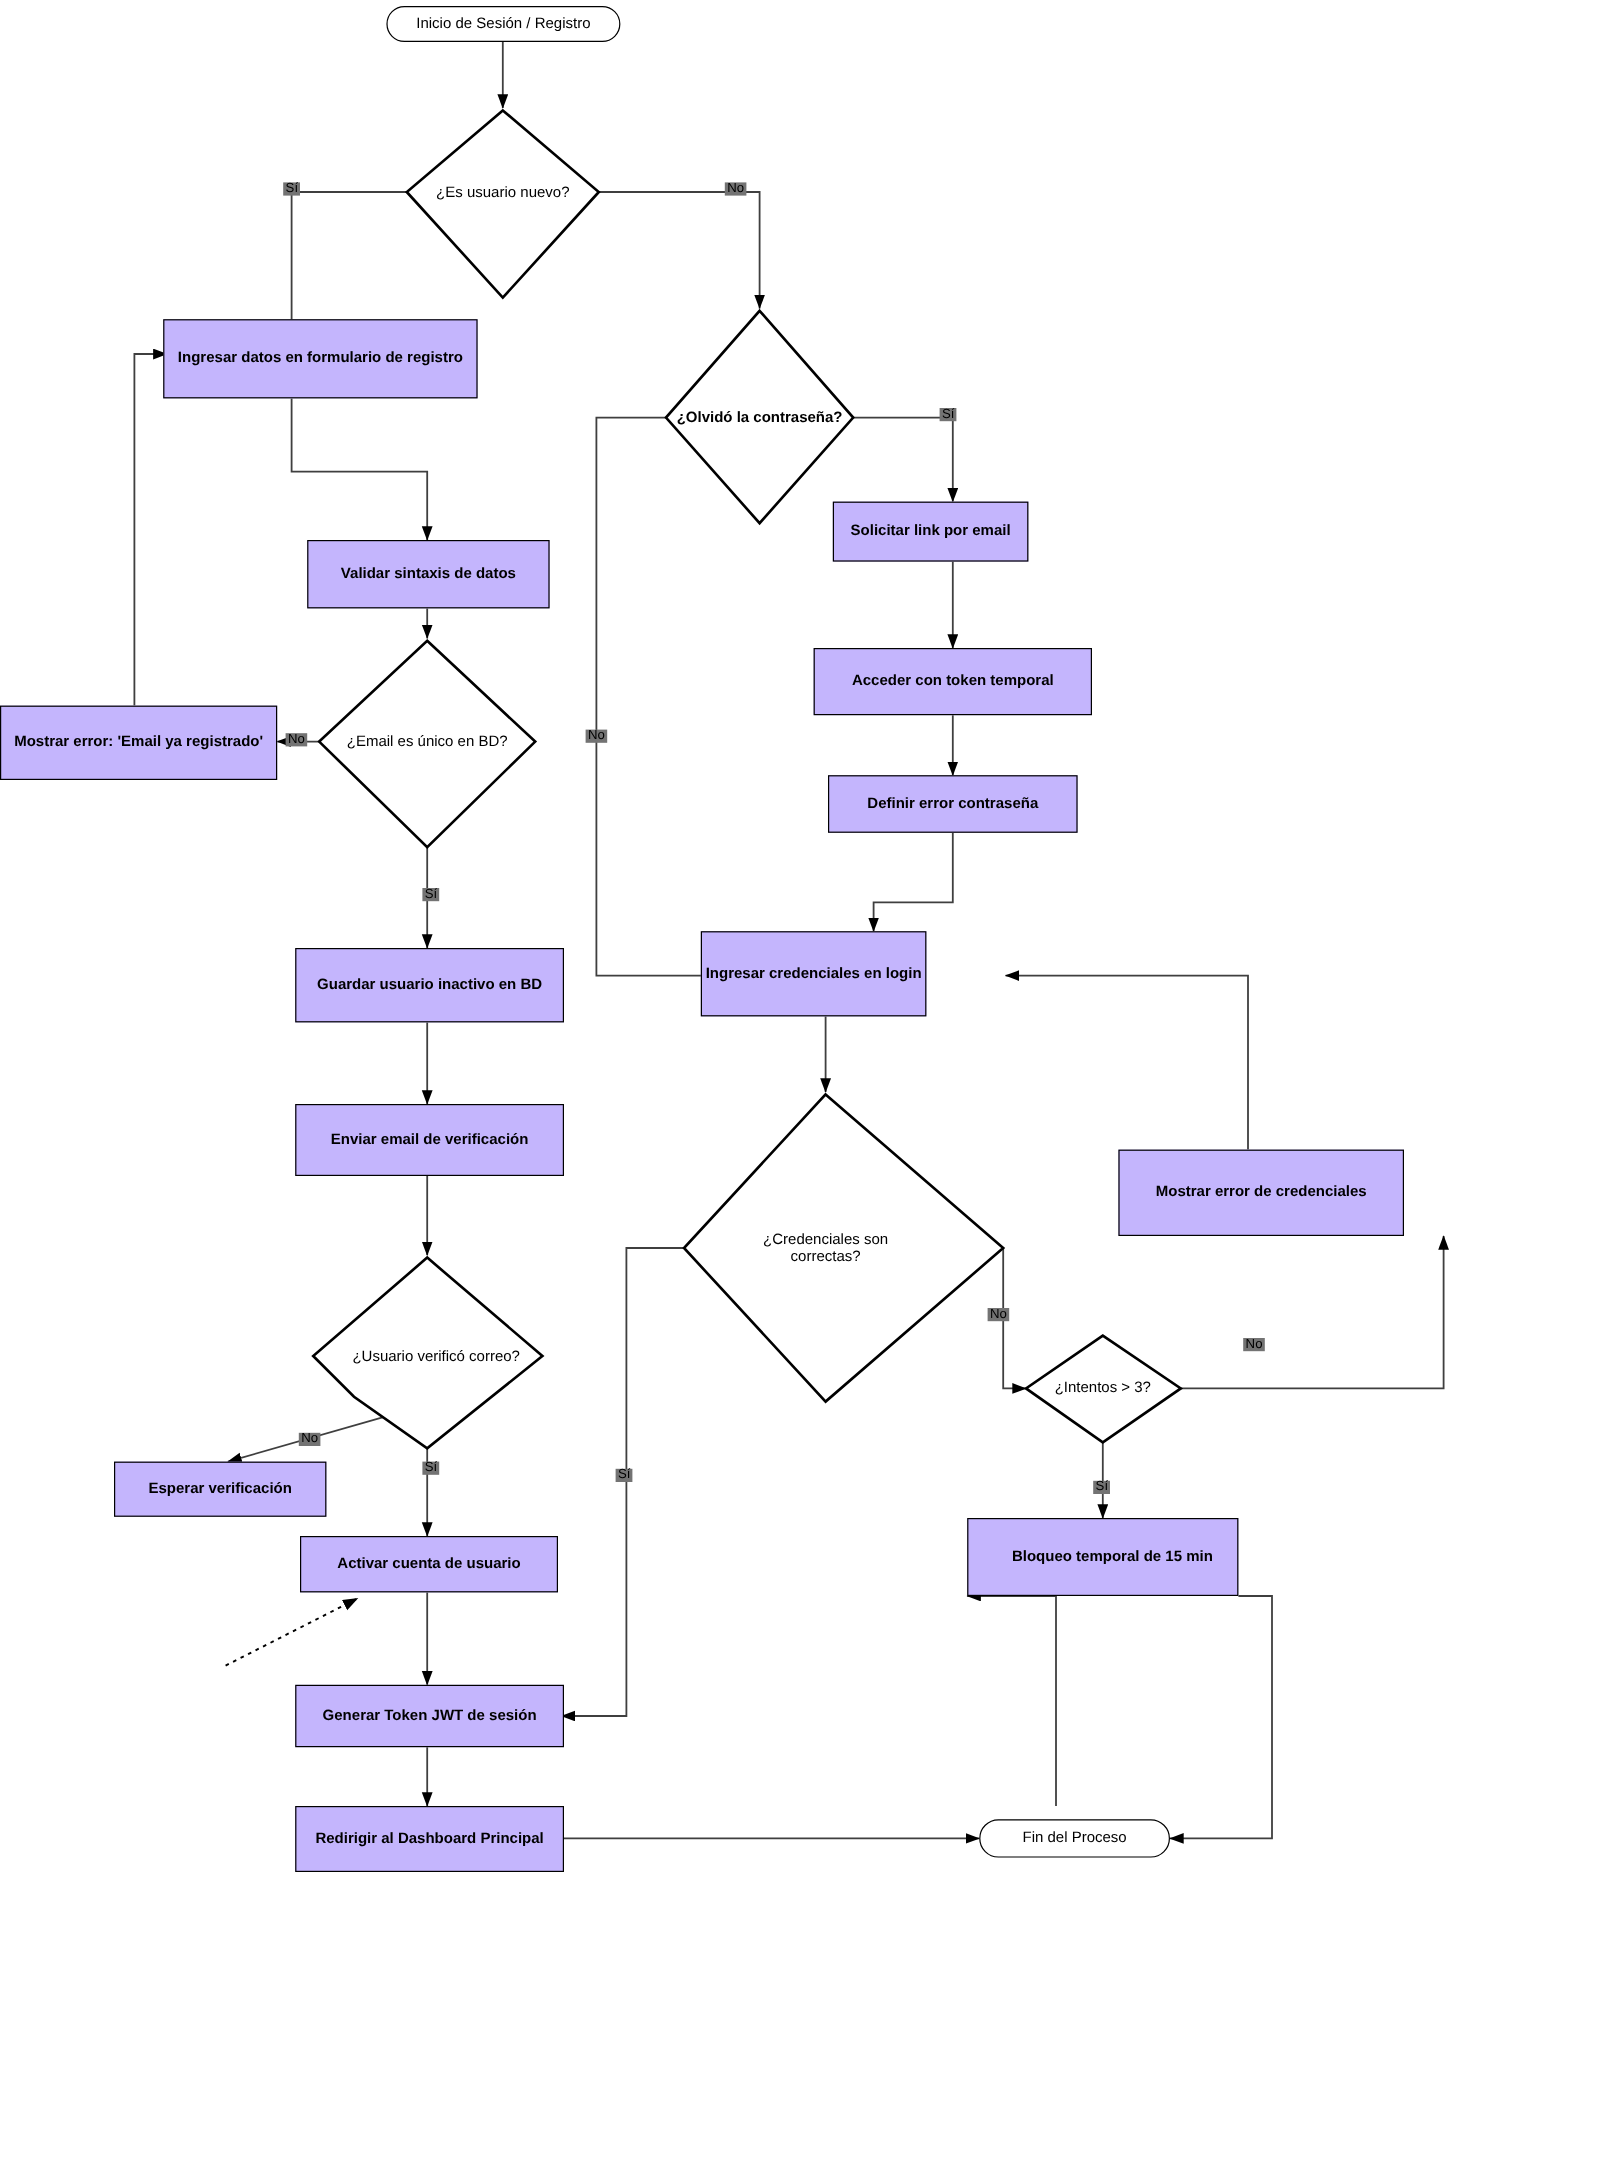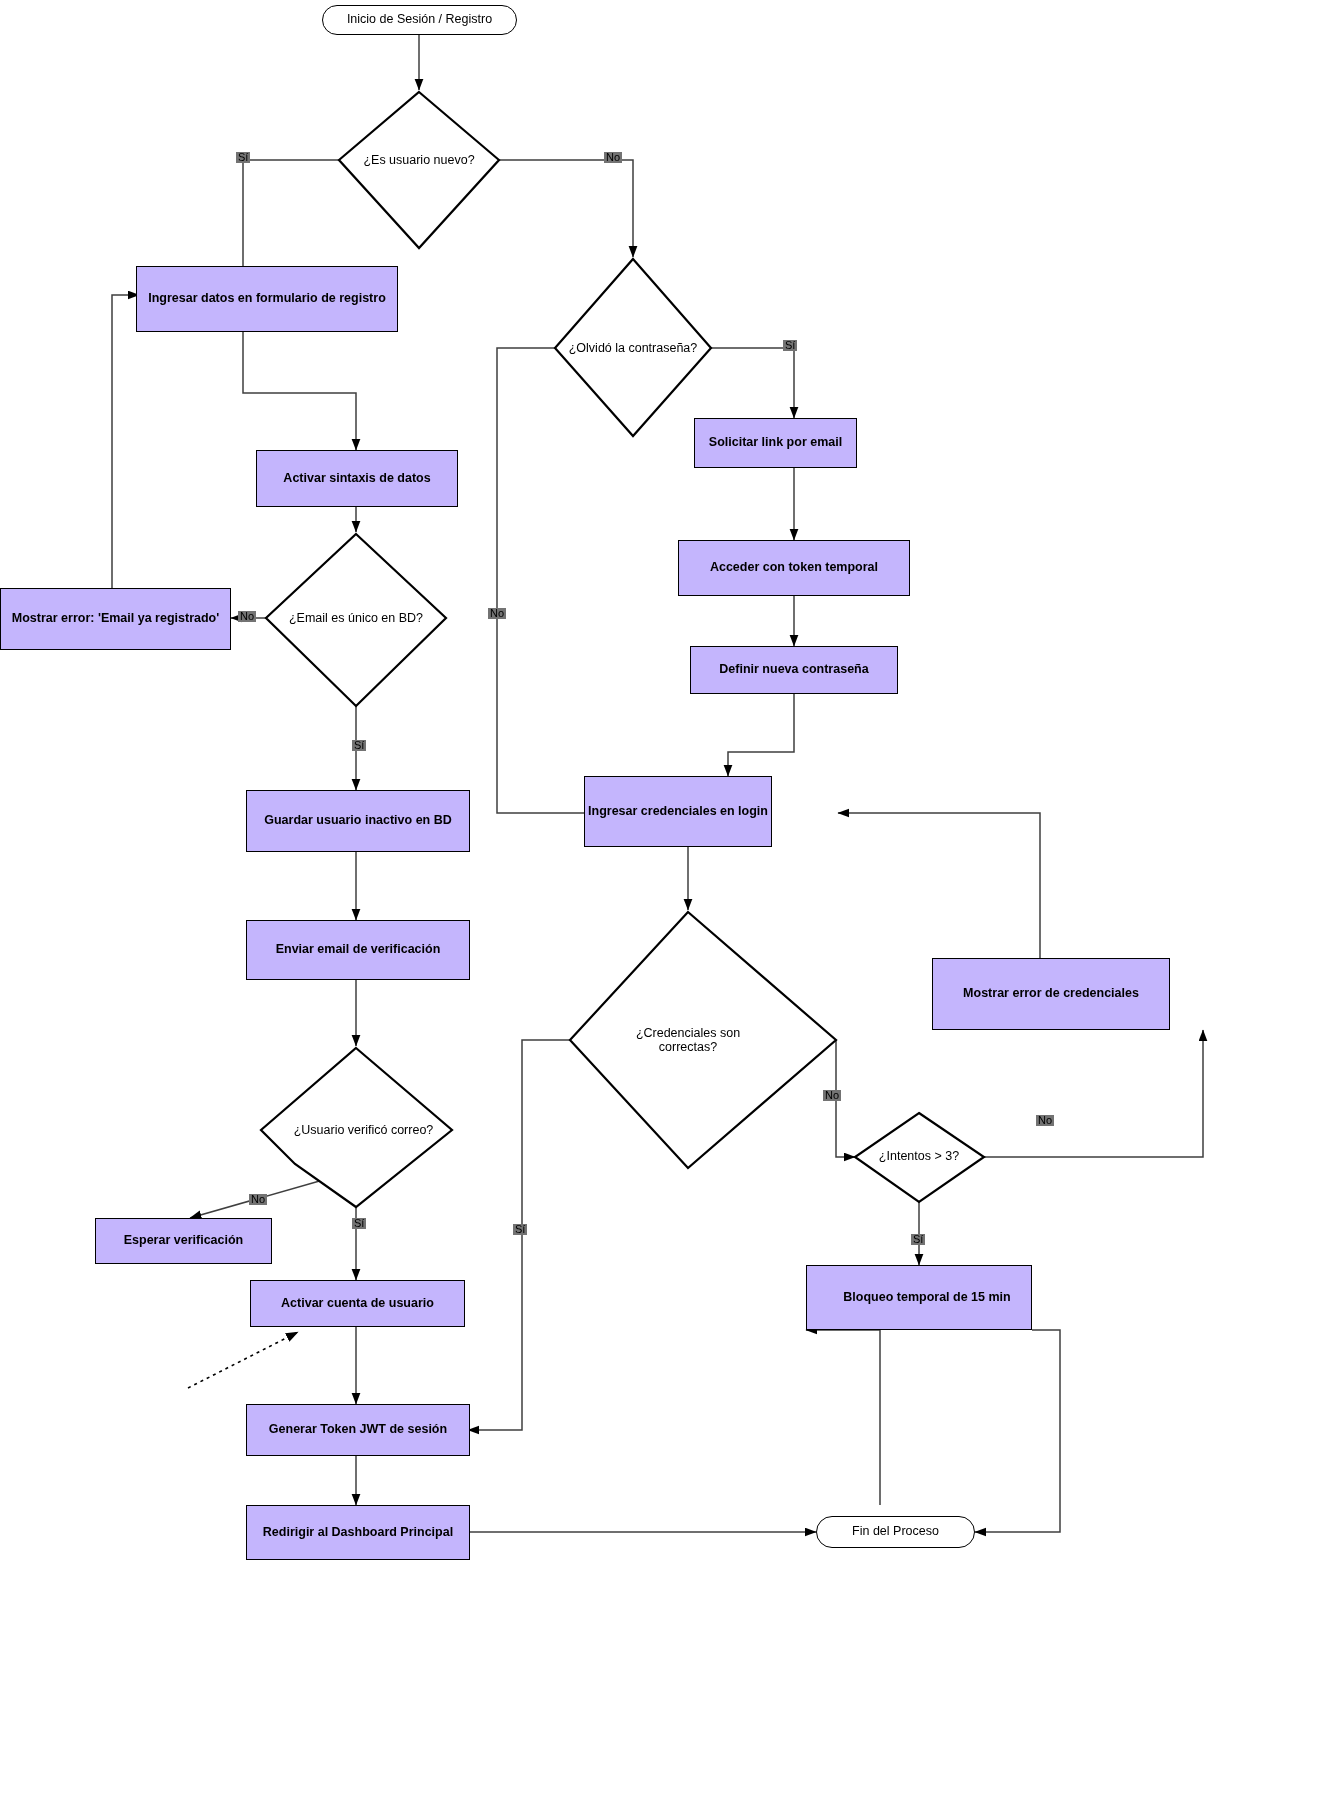--- a/index.html
+++ b/index.html
@@ -102,21 +102,21 @@
 
   <div class="diamond-label" style="left:339px;top:145px;width:160px;height:30px;">
     <span>¿Es usuario nuevo?</span>
   </div>
 
   <div class="node proc" style="left:136px;top:266px;width:262px;height:66px;">
     <span>Ingresar datos en formulario de registro</span>
   </div>
 
   <div class="node proc" style="left:256px;top:450px;width:202px;height:57px;">
-    <span>Activar sintaxis de datos</span>
+    <span>Validar sintaxis de datos</span>
   </div>
 
   <div class="diamond-label" style="left:276px;top:603px;width:160px;height:30px;">
     <span>¿Email es único en BD?</span>
   </div>
 
   <div class="node proc" style="left:0px;top:588px;width:231px;height:62px;">
     <span>Mostrar error: 'Email ya registrado'</span>
   </div>
 
@@ -141,34 +141,34 @@
   </div>
 
   <div class="node proc" style="left:246px;top:1404px;width:224px;height:52px;">
     <span>Generar Token JWT de sesión</span>
   </div>
 
   <div class="node proc" style="left:246px;top:1505px;width:224px;height:55px;">
     <span>Redirigir al Dashboard Principal</span>
   </div>
 
-  <div class="diamond-label" style="left:553px;top:333px;width:160px;height:30px;">
+  <div class="diamond-label" style="left:553px;top:333px;width:160px;height:30px;font-weight:bold;">
     <span>¿Olvidó la contraseña?</span>
   </div>
 
   <div class="node proc" style="left:694px;top:418px;width:163px;height:50px;">
     <span>Solicitar link por email</span>
   </div>
 
   <div class="node proc" style="left:678px;top:540px;width:232px;height:56px;">
     <span>Acceder con token temporal</span>
   </div>
 
   <div class="node proc" style="left:690px;top:646px;width:208px;height:48px;">
-    <span>Definir nueva contraseña</span>
+    <span>Definir error contraseña</span>
   </div>
 
   <div class="node proc" style="left:584px;top:776px;width:188px;height:71px;">
     <span>Ingresar credenciales en login</span>
   </div>
 
   <div class="diamond-label" style="left:608px;top:1025px;width:160px;height:30px;">
     <span>¿Credenciales son correctas?</span>
   </div>
 

